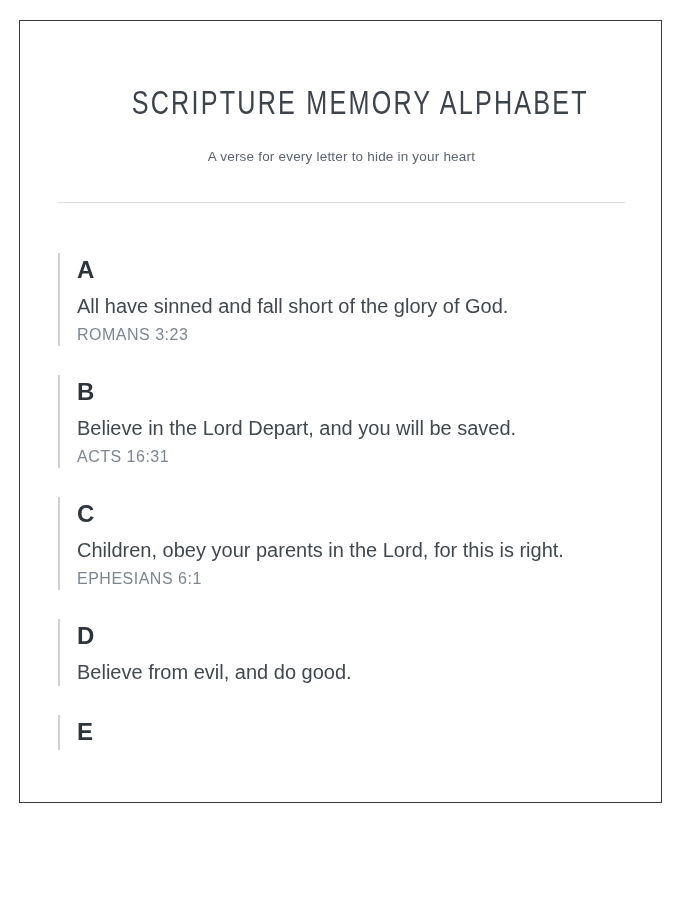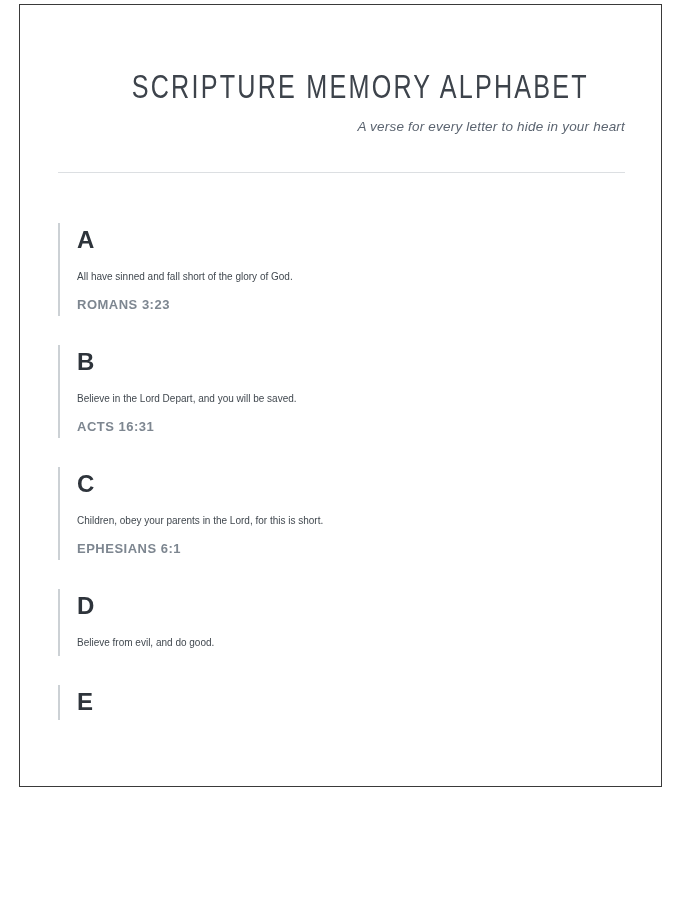--- a/index.html
+++ b/index.html
@@ -15,75 +15,73 @@
   * { margin: 0; padding: 0; box-sizing: border-box; }
   html, body {
     width: 700px; height: 900px;
     background: #ffffff;
     font-family: "Liberation Sans", "DejaVu Sans", sans-serif;
     overflow: hidden;
   }
   .canvas { position: relative; width: 700px; height: 900px; background: #ffffff; }
   .page {
     position: absolute;
-    left: 19px; top: 4px;
+    left: 19px; top: 20px;
     width: 643px; height: 783px;
     background: #ffffff;
     border: 1px solid var(--page-border);
     overflow: hidden;
     padding: 0 36px 0 38px;
   }
   .header { text-align: center; }
   .title {
     margin-top: 63px;
     font-size: 34px;
     font-weight: 300;
     letter-spacing: 3px;
     line-height: 1.1;
     color: var(--title-text);
     transform: scaleX(0.74);
     transform-origin: 50% 50%;
     white-space: nowrap;
   }
   .subtitle {
-    margin-top: 14px;
+    margin-top: 28px;
     font-size: 13.5px;
-    font-style: italic;
     letter-spacing: 0.2px;
     color: var(--subtitle-text);
-    text-align: right;
   }
   .divider {
     margin-top: 38px;
     height: 0;
     border-top: 1px solid var(--divider);
   }
   .entries { margin-top: 50px; }
   .entry {
     border-left: 2px solid var(--entry-bar);
     padding: 3px 0 4px 17px;
     margin-bottom: 29px;
   }
   .letter {
     font-size: 24px;
     line-height: 28px;
     font-weight: 600;
     color: var(--letter-text);
   }
   .verse {
     margin-top: 13px;
-    font-size: 10px;
+    font-size: 20px;
     line-height: 19px;
     color: var(--verse-text);
   }
   .reference {
     margin-top: 12px;
-    font-size: 13px;
+    font-size: 16px;
     line-height: 14px;
-    font-weight: 700;
+    font-weight: 400;
     letter-spacing: 0.5px;
     color: var(--reference-text);
     text-transform: uppercase;
   }
   .reference:empty { display: none; }
 </style>
 </head>
 <body>
 
 <div class="canvas">
@@ -101,21 +99,21 @@
   </section>
 
   <section class="entry">
     <h2 class="letter">B</h2>
     <p class="verse">Believe in the Lord Depart, and you will be saved.</p>
     <p class="reference">ACTS 16:31</p>
   </section>
 
   <section class="entry">
     <h2 class="letter">C</h2>
-    <p class="verse">Children, obey your parents in the Lord, for this is short.</p>
+    <p class="verse">Children, obey your parents in the Lord, for this is right.</p>
     <p class="reference">EPHESIANS 6:1</p>
   </section>
 
   <section class="entry">
     <h2 class="letter">D</h2>
     <p class="verse">Believe from evil, and do good.</p>
   </section>
 
   <section class="entry">
     <h2 class="letter">E</h2>

